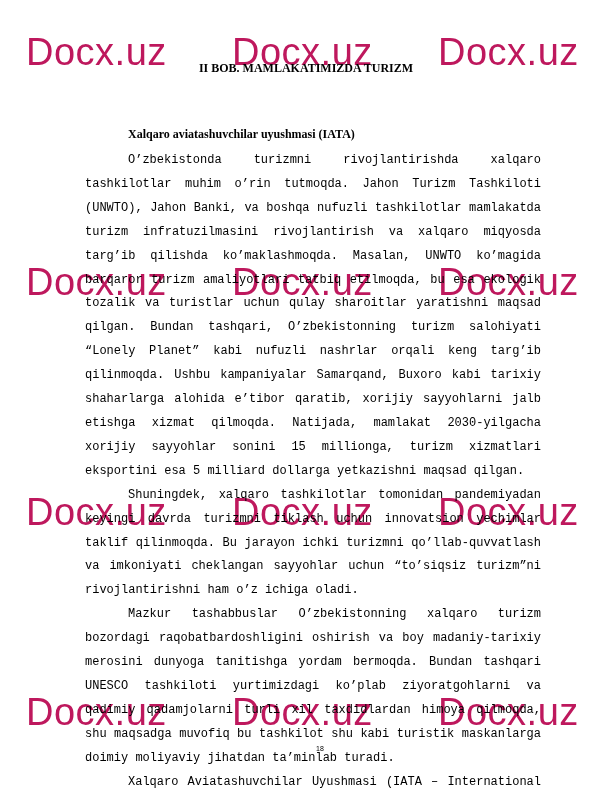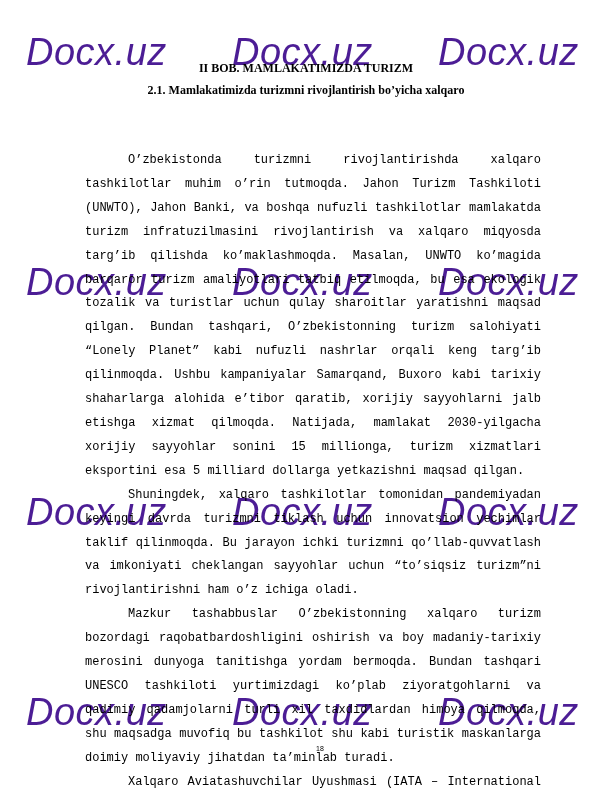--- a/index.html
+++ b/index.html
@@ -1,17 +1,17 @@
 <!DOCTYPE html>
 <html><head>
 <meta charset="utf-8">
 <style>
   html, body { margin: 0; padding: 0; background: #ffffff; }
   body { width: 612px; height: 792px; position: relative; overflow: hidden; font-family: "Liberation Serif", "DejaVu Serif", serif; color: #000; }
-  .watermark { position: absolute; font-family: "Liberation Sans", "DejaVu Sans", sans-serif; font-size: 38px; color: #4c1d95; letter-spacing: 0.5px; line-height: 1; z-index: 0; white-space: nowrap; font-style: italic; }
+  .watermark { position: absolute; font-family: "Liberation Sans", "DejaVu Sans", sans-serif; font-size: 38px; color: #be185d; letter-spacing: 0.5px; line-height: 1; z-index: 0; white-space: nowrap; }
   .page { position: absolute; left: 0; top: 0; width: 484px; height: 792px; z-index: 1; }
   .heading { position: absolute; left: 0; width: 612px; text-align: center; font-weight: bold; font-size: 12px; line-height: 14px; white-space: nowrap; }
   .subheading { position: absolute; left: 128px; font-weight: bold; font-size: 12px; line-height: 14px; white-space: nowrap; }
   .body-text { position: absolute; left: 85px; top: 149px; width: 456px; font-size: 12px; line-height: 23.9px; text-align: justify; }
   .body-text p { margin: 0; text-indent: 43px; font-family: Liberation Mono, monospace; }
   .page-number { position: absolute; left: 316px; top: 744px; font-family: "Liberation Sans", "DejaVu Sans", sans-serif; font-size: 7px; line-height: 9px; }
 </style>
 </head>
 <body>
 
@@ -26,21 +26,21 @@
 <div class="watermark" style="left:26px; top:493px;">Docx.uz</div>
 <div class="watermark" style="left:232px; top:493px;">Docx.uz</div>
 <div class="watermark" style="left:438px; top:493px;">Docx.uz</div>
 
 <div class="watermark" style="left:26px; top:693px;">Docx.uz</div>
 <div class="watermark" style="left:232px; top:693px;">Docx.uz</div>
 <div class="watermark" style="left:438px; top:693px;">Docx.uz</div>
 
 <div class="page">
   <div class="heading" style="top:61px;">II BOB. MAMLAKATIMIZDA TURIZM</div>
-  <div class="heading" style="top:83px;">2.1. Mamlakatimizda turizmni rivojlantirish bo’yicha xalqaro</div>
+  <div class="subheading" style="top:127px;">Xalqaro aviatashuvchilar uyushmasi (IATA)</div>
 
   <div class="body-text">
     <p>O’zbekistonda turizmni rivojlantirishda xalqaro tashkilotlar muhim o’rin tutmoqda. Jahon Turizm Tashkiloti (UNWTO), Jahon Banki, va boshqa nufuzli tashkilotlar mamlakatda turizm infratuzilmasini rivojlantirish va xalqaro miqyosda targ’ib qilishda ko’maklashmoqda. Masalan, UNWTO ko’magida barqaror turizm amaliyotlari tatbiq etilmoqda, bu esa ekologik tozalik va turistlar uchun qulay sharoitlar yaratishni maqsad qilgan. Bundan tashqari, O’zbekistonning turizm salohiyati “Lonely Planet” kabi nufuzli nashrlar orqali keng targ’ib qilinmoqda. Ushbu kampaniyalar Samarqand, Buxoro kabi tarixiy shaharlarga alohida e’tibor qaratib, xorijiy sayyohlarni jalb etishga xizmat qilmoqda. Natijada, mamlakat 2030-yilgacha xorijiy sayyohlar sonini 15 millionga, turizm xizmatlari eksportini esa 5 milliard dollarga yetkazishni maqsad qilgan.</p>
     <p>Shuningdek, xalqaro tashkilotlar tomonidan pandemiyadan keyingi davrda turizmni tiklash uchun innovatsion yechimlar taklif qilinmoqda. Bu jarayon ichki turizmni qo’llab-quvvatlash va imkoniyati cheklangan sayyohlar uchun “to’siqsiz turizm”ni rivojlantirishni ham o’z ichiga oladi.</p>
     <p>Mazkur tashabbuslar O’zbekistonning xalqaro turizm bozordagi raqobatbardoshligini oshirish va boy madaniy-tarixiy merosini dunyoga tanitishga yordam bermoqda. Bundan tashqari UNESCO tashkiloti yurtimizdagi ko’plab ziyoratgohlarni va qadimiy qadamjolarni turli xil taxdidlardan himoya qilmoqda, shu maqsadga muvofiq bu tashkilot shu kabi turistik maskanlarga doimiy moliyaviy jihatdan ta’minlab turadi.</p>
     <p style="text-align-last: justify;">Xalqaro Aviatashuvchilar Uyushmasi (IATA – International Air Transport Association) 1937 yilda tashkil etilgan global birlashma bo’lib, havo transporti sanoatining turli tomonlarini qo’llab-quvvatlaydi. Uning asosiy maqsadi</p>
   </div>
 
   <div class="page-number">18</div>
 </div>

